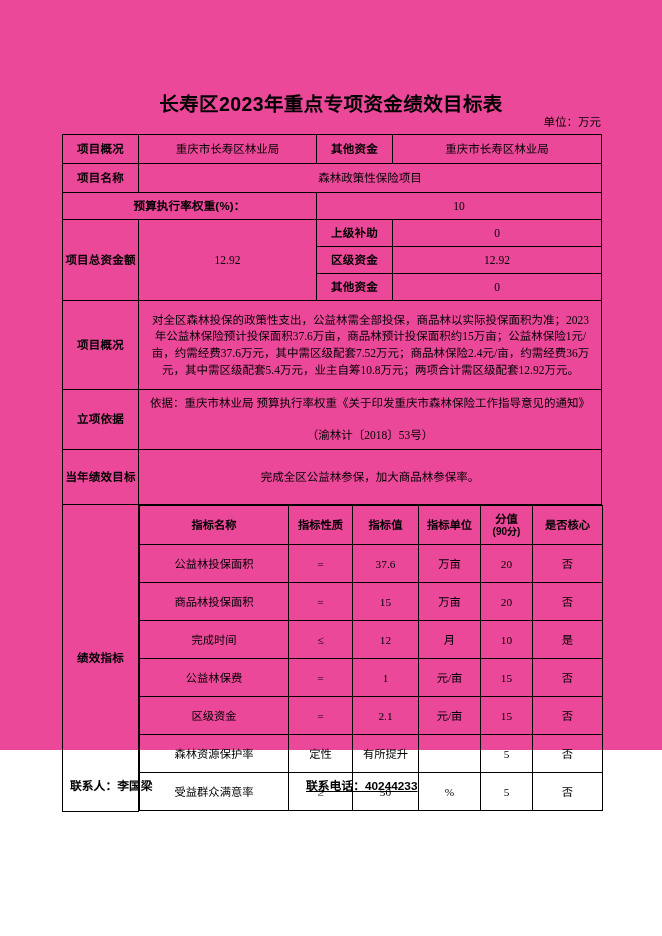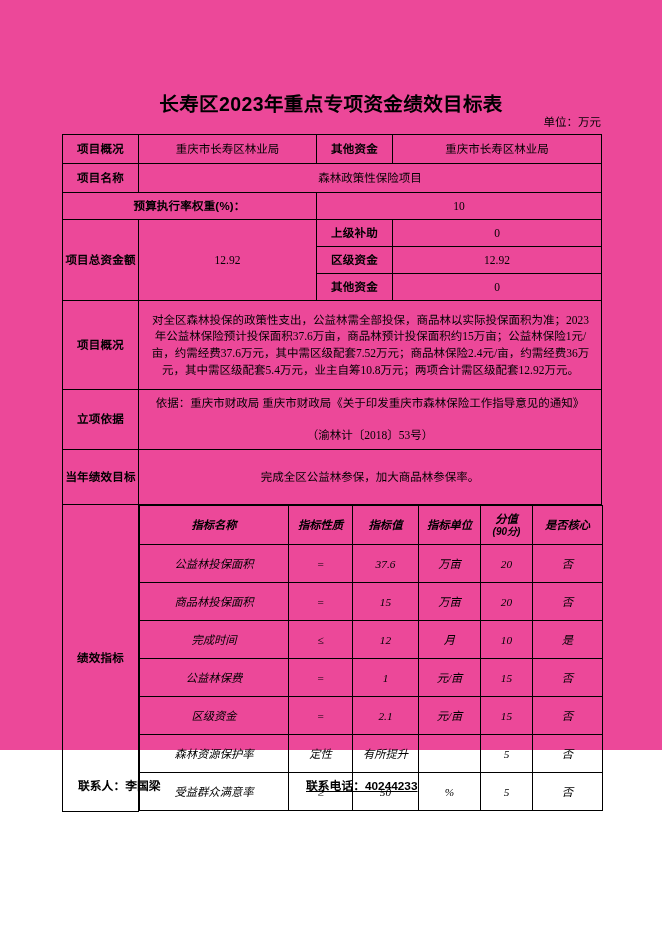--- a/index.html
+++ b/index.html
@@ -141,38 +141,37 @@
   }
   table.ind .sub {
     font-size: 10px;
     display: block;
     line-height: 1.25;
   }
   
   td.ind-holder {
     padding: 0 !important;
     border: none !important;
-    font-style: italic;
   }
 
   .sym { font-family: "DejaVu Sans", sans-serif; font-size: 11px; }
 
   .footer {
     position: absolute;
     left: 62px;
     top: 776px;
     width: 539px;
     font-family: "Liberation Sans", "DejaVu Sans", sans-serif;
     font-weight: bold;
     font-size: 11.8px;
     color: #000;
   }
   .footer .contact-person {
     position: absolute;
-    left: 16px;
+    left: 8px;
     top: 0;
     white-space: nowrap;
   }
   .footer .contact-phone {
     position: absolute;
     left: 244px;
     top: 0;
     white-space: nowrap;
     text-decoration: underline;
   }
@@ -228,21 +227,21 @@
       </tr>
 
       <tr>
         <td class="lbl" style="height:88px">项目概况</td>
         <td class="overview-cell val" colspan="3">对全区森林投保的政策性支出，公益林需全部投保，商品林以实际投保面积为准；2023年公益林保险预计投保面积37.6万亩，商品林预计投保面积约15万亩；公益林保险1元/亩，约需经费37.6万元，其中需区级配套7.52万元；商品林保险2.4元/亩，约需经费36万元，其中需区级配套5.4万元，业主自筹10.8万元；两项合计需区级配套12.92万元。</td>
       </tr>
 
       <tr>
         <td class="lbl" style="height:42px">立项依据</td>
         <td class="basis-cell val" colspan="3">
-          <span>依据：重庆市财政局 重庆市财政局《关于印发重庆市森林保险工作指导意见的通知》</span>
+          <span>依据：重庆市林业局 预算执行率权重《关于印发重庆市森林保险工作指导意见的通知》</span>
           <span class="basis-line2">（渝林计〔2018〕53号）</span>
         </td>
       </tr>
 
       <tr>
         <td class="lbl" style="height:54px">当年绩效目标</td>
         <td class="goal-cell val" colspan="3">完成全区公益林参保，加大商品林参保率。</td>
       </tr>
 
       <tr>

